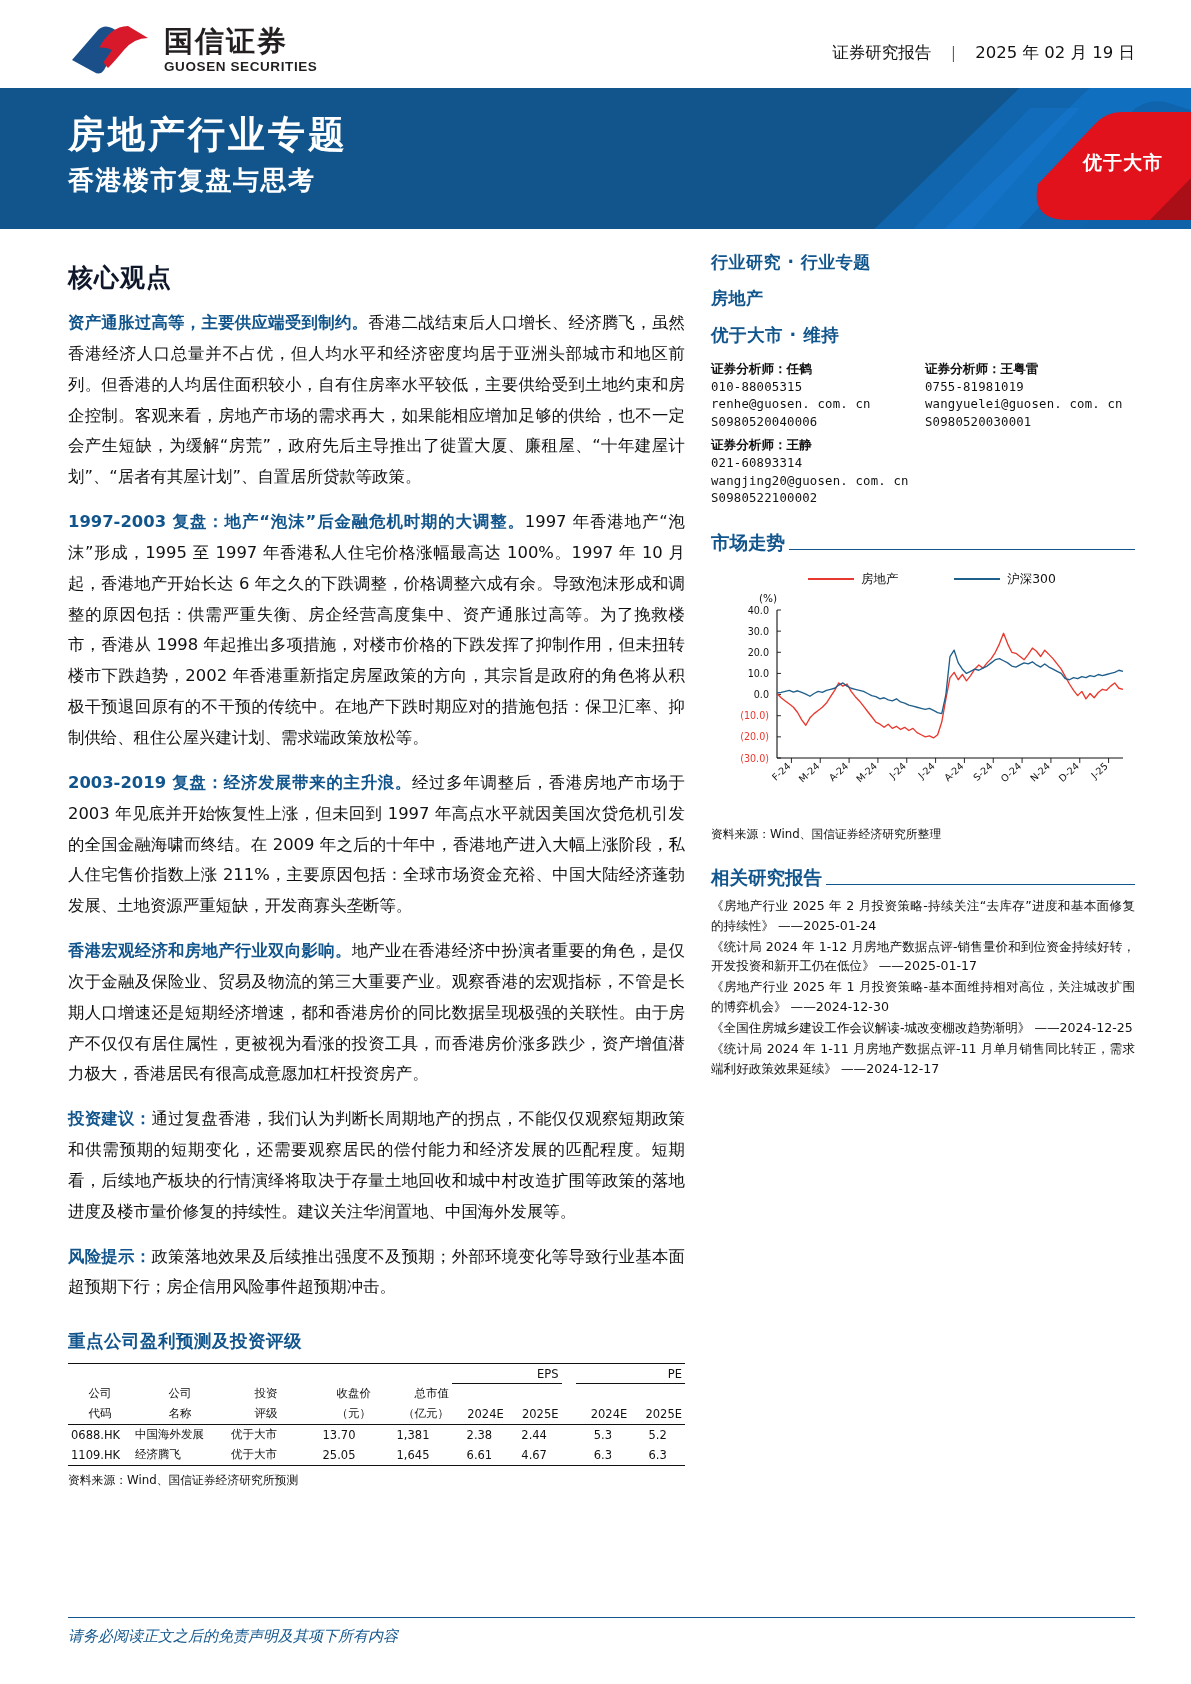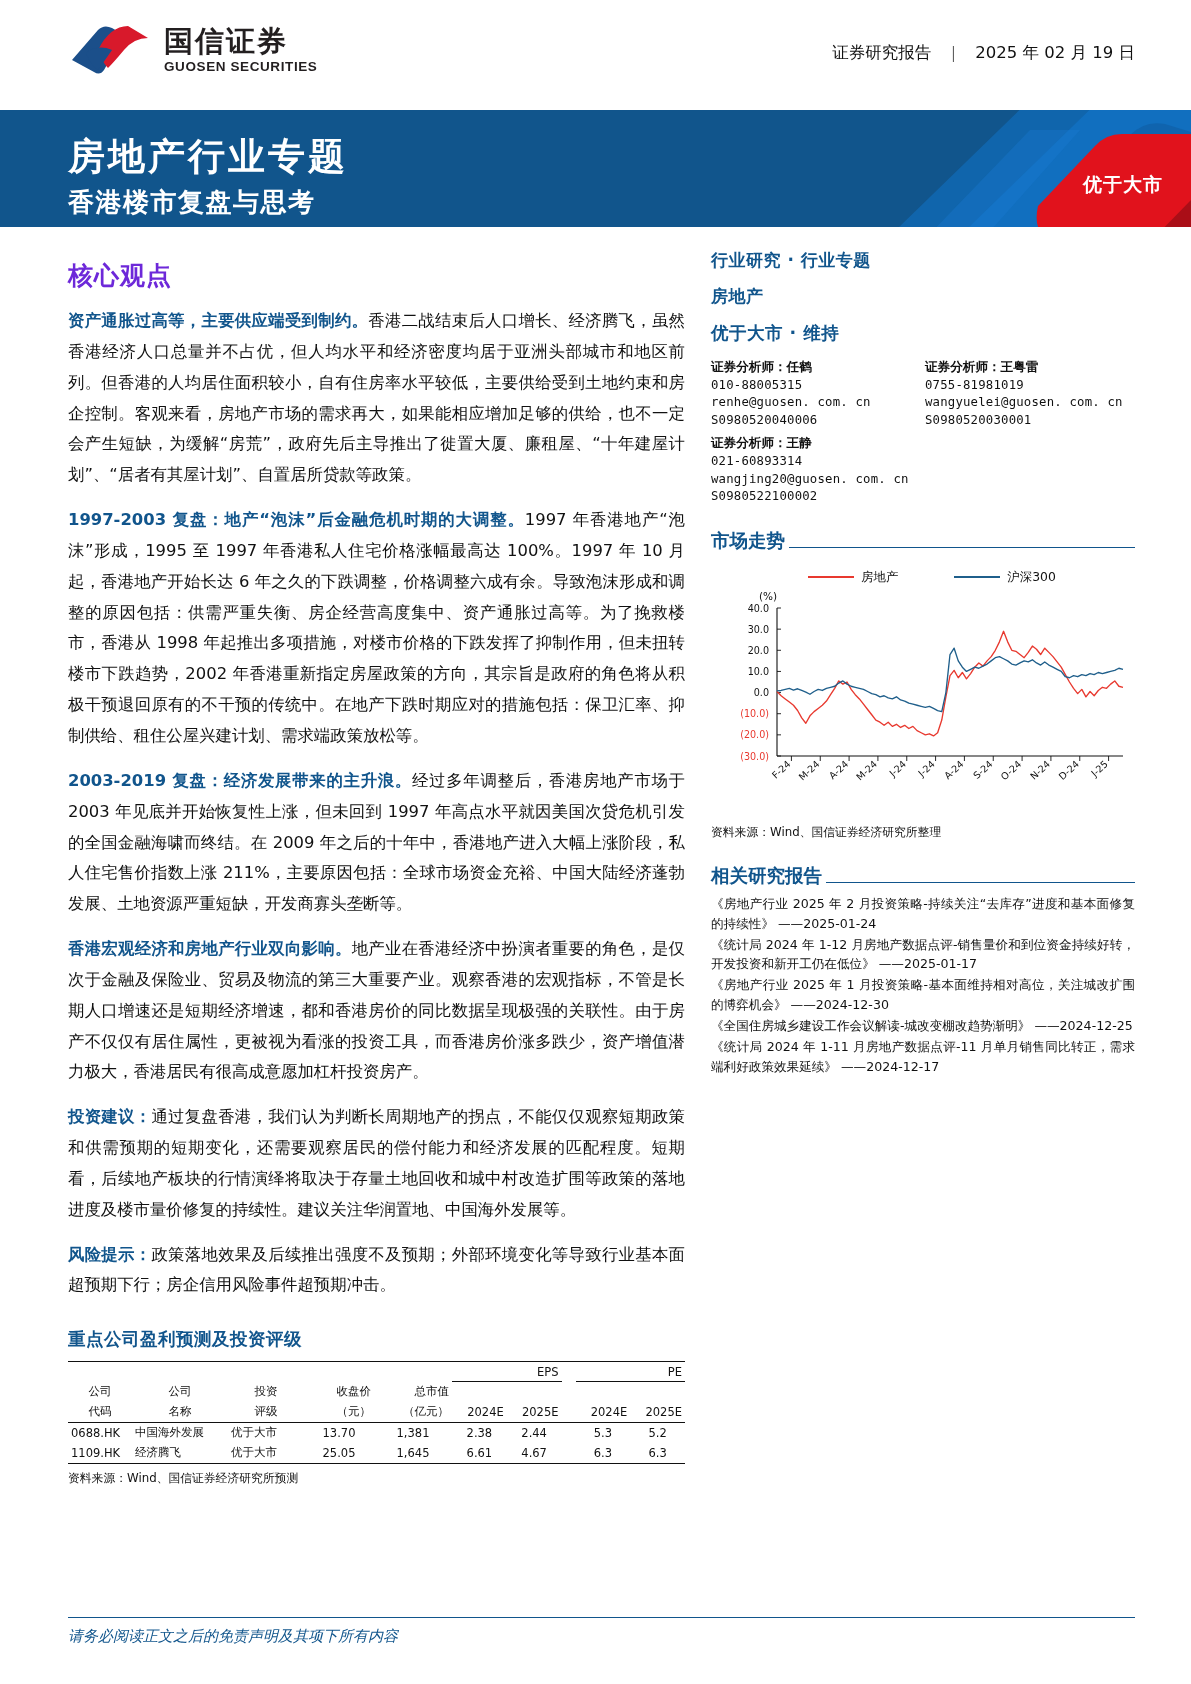--- a/index.html
+++ b/index.html
@@ -7,34 +7,34 @@
   body {
     width:1191px; height:1684px;
     background:#ffffff;
     font-family:"Liberation Sans","DejaVu Sans",sans-serif;
     color:#1a1a1a;
     position:relative;
     overflow:hidden;
   }
 
   
-  #topbar { height:110px; position:relative; }
+  #topbar { height:88px; position:relative; }
   #logo-wrap { position:absolute; left:68px; top:20px; display:flex; align-items:flex-end; }
   #logo-mark { width:86px; height:56px; margin-right:10px; }
   #logo-text { display:flex; flex-direction:column; justify-content:flex-end; padding-bottom:2px; }
   #logo-cn { font-size:29px; font-weight:bold; letter-spacing:2px; color:#231f20; line-height:1.05;
              font-family:"DejaVu Sans",sans-serif; }
   #logo-en { font-size:13.5px; font-weight:bold; letter-spacing:0.6px; color:#231f20; margin-top:3px; }
   #topbar-right { position:absolute; right:56px; top:42px; font-size:16.5px; color:#111;
                   font-family:"DejaVu Sans",sans-serif; white-space:nowrap; }
   #topbar-right .bar { display:inline-block; padding:0 14px; color:#111; font-weight:300; }
 
   
   #banner {
-    height:117px; background:#11558c; position:relative; overflow:hidden;
+    height:141px; background:#11558c; position:relative; overflow:hidden;
   }
   .deco { position:absolute; }
   #banner-title {
     position:absolute; left:68px; top:22px; color:#ffffff;
     font-size:37px; font-weight:bold; letter-spacing:3px; z-index:5;
     font-family:"DejaVu Sans",sans-serif;
   }
   #banner-sub {
     position:absolute; left:68px; top:75px; color:#ffffff;
     font-size:26px; font-weight:bold; letter-spacing:1.5px; z-index:5;
@@ -46,21 +46,21 @@
     font-family:"DejaVu Sans",sans-serif;
   }
 
   
   #content { position:relative; padding:0; }
   #colwrap { display:flex; padding:22px 56px 0 68px; }
   #left { width:636px; padding-right:18px; }
   #right { width:432px; padding-left:8px; }
 
   h1.section {
-    color:#6d28d9; font-size:25px; font-weight:bold; margin:10px 0 14px 0;
+    color:#0f172a; font-size:25px; font-weight:bold; margin:10px 0 14px 0;
     letter-spacing:1px; font-family:Liberation Mono, monospace;
   }
   p.para {
     font-size:16.4px; line-height:1.88; margin:0 0 14px 0; text-align:justify;
     font-family:"DejaVu Sans",sans-serif; color:#111;
     text-justify:inter-ideograph;
   }
   p.para .lead { color:#11558c; font-weight:bold; }
 
   h2.subsec {

